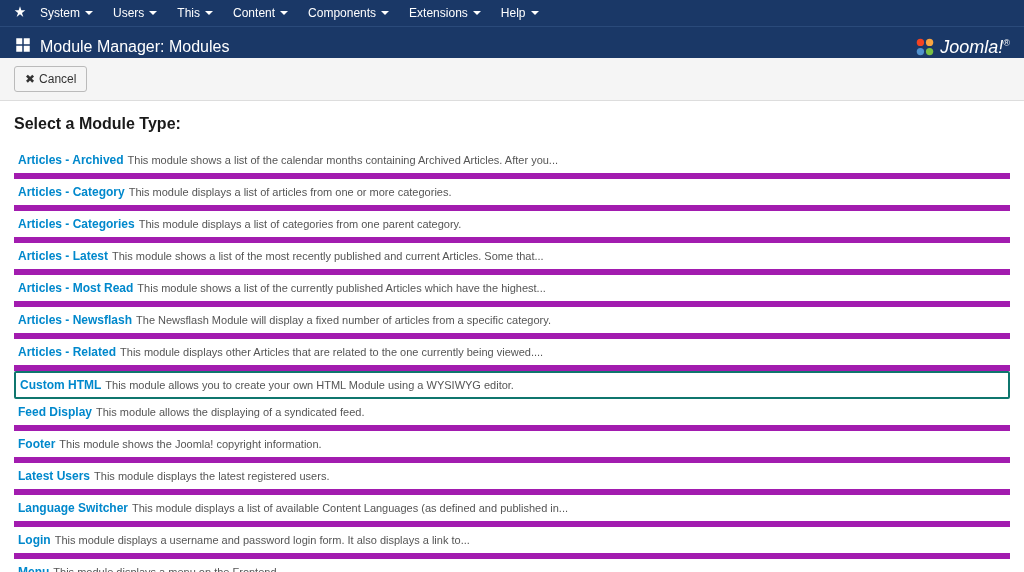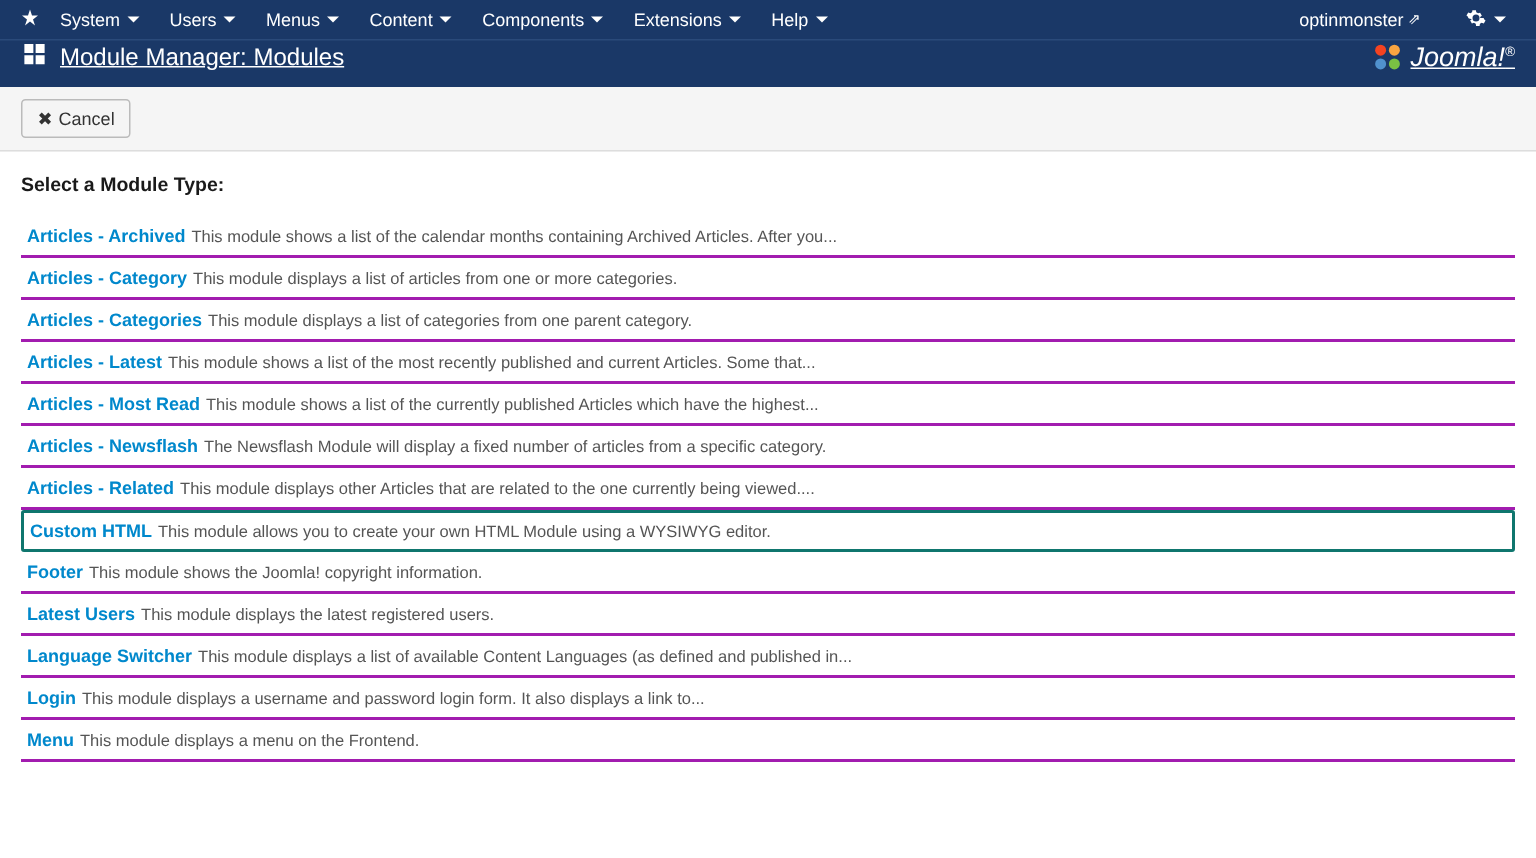--- a/index.html
+++ b/index.html
@@ -9,38 +9,38 @@
 .topbar { background: #1a3867; height: 26px; display: flex; align-items: center; padding: 12px 12px; color: #fff; justify-content: space-between; }
 .topbar-left { display: flex; align-items: center; gap: 4px; }
 .topbar-right { display: flex; align-items: center; gap: 14px; }
 .joomla-icon { width: 16px; height: 16px; display: inline-block; }
 .topbar a { color: #fff; text-decoration: none; font-size: 12px; padding: 5px 8px; display: inline-flex; align-items: center; gap: 3px; }
 .caret { display: inline-block; width: 0; height: 0; border-left: 4px solid transparent; border-right: 4px solid transparent; border-top: 4px solid #fff; margin-left: 2px; }
 .gear-icon svg { width: 14px; height: 14px; fill: #fff; }
 .ext-icon { font-size: 10px; }
 
 
-.header-row { background: #1a3867; height: 32px; display: flex; align-items: flex-start; justify-content: space-between; padding: 0 14px; color: #fff; border-top: 1px solid #2a4a7a; text-decoration: underline; }
+.header-row { background: #1a3867; height: 32px; display: flex; align-items: flex-end; justify-content: space-between; padding: 0 14px; color: #fff; border-top: 1px solid #2a4a7a; }
 .header-title { display: flex; align-items: center; gap: 8px; font-size: 16px; font-weight: normal; }
 .header-title svg { width: 18px; height: 18px; fill: #fff; }
 .joomla-logo { display: flex; align-items: center; gap: 4px; font-size: 18px; font-style: italic; }
 .joomla-logo svg { width: 22px; height: 22px; }
 .joomla-text { font-family: Arial; }
 .joomla-text sup { font-size: 9px; }
 
 
 .toolbar { background: #f5f5f5; border-bottom: 1px solid #ddd; padding: 8px 14px; }
 .btn-cancel { background: #f5f5f5; border: 1px solid #bbb; border-radius: 3px; padding: 5px 10px; font-size: 12px; color: #333; cursor: pointer; display: inline-flex; align-items: center; gap: 4px; }
 
 
 .content { padding: 14px 14px 4px; }
-h2 { font-size: 13px; font-weight: bold; margin-bottom: 14px; color: #1a1a1a; }
+h2 { font-size: 16px; font-weight: bold; margin-bottom: 14px; color: #1a1a1a; }
 
 .module-list { list-style: none; }
-.module-list li { border-bottom: 2px solid #a21caf; padding: 6px 4px; font-size: 11px; color: #555; }
+.module-list li { border-bottom: 6px solid #a21caf; padding: 6px 4px; font-size: 11px; color: #555; }
 .module-list li a { color: #0088cc; font-weight: bold; text-decoration: none; font-size: 12px; margin-right: 4px; }
 .module-list li.highlighted { border: 2px solid #0f766e; border-radius: 2px; padding: 5px 4px; }
 </style>
 </head>
 <body>
 
 <div class="topbar">
   <div class="topbar-left">
     <span class="joomla-icon">
       <svg viewBox="0 0 24 24">
@@ -49,51 +49,39 @@
     </span>
     <a href="#">
         <span>System</span>
         <span class="caret"></span>
       </a>
     <a href="#">
         <span>Users</span>
         <span class="caret"></span>
       </a>
     <a href="#">
-        <span>Menus</span>
+        <span>This</span>
         <span class="caret"></span>
       </a>
     <a href="#">
         <span>Content</span>
         <span class="caret"></span>
       </a>
     <a href="#">
         <span>Components</span>
         <span class="caret"></span>
       </a>
     <a href="#">
         <span>Extensions</span>
         <span class="caret"></span>
       </a>
     <a href="#">
         <span>Help</span>
         <span class="caret"></span>
       </a>
-  </div>
-  <div class="topbar-right">
-    <a href="#">
-        <span>optinmonster</span> 
-        <span class="ext-icon">⇗</span>
-      </a>
-    <a href="#">
-      <span class="gear-icon"><svg viewBox="0 0 24 24">
-            <path d="M12 8a4 4 0 100 8 4 4 0 000-8zm9 4a7 7 0 01-.1 1.2l2 1.6-2 3.4-2.4-.8a7 7 0 01-2 1.2l-.4 2.5h-4l-.4-2.5a7 7 0 01-2-1.2l-2.4.8-2-3.4 2-1.6A7 7 0 013 12a7 7 0 01.1-1.2l-2-1.6 2-3.4 2.4.8a7 7 0 012-1.2L7.9 3h4l.4 2.5a7 7 0 012 1.2l2.4-.8 2 3.4-2 1.6c.1.4.1.8.1 1.2z"></path>
-          </svg></span>
-      <span class="caret"></span>
-    </a>
   </div>
 </div>
 
 <div class="header-row">
   <div class="header-title">
     <span><svg viewBox="0 0 24 24">
           <path d="M3 3h8v8H3V3zm10 0h8v8h-8V3zM3 13h8v8H3v-8zm10 0h8v8h-8v-8z"></path>
         </svg></span>
     <span>Module Manager: Modules</span>
   </div>
@@ -119,19 +107,20 @@
   <h2>Select a Module Type:</h2>
   <ul class="module-list" id="module-list">
       <li><a href="#">Articles - Archived</a><span>This module shows a list of the calendar months containing Archived Articles. After you...</span></li>
       <li><a href="#">Articles - Category</a><span>This module displays a list of articles from one or more categories.</span></li>
       <li><a href="#">Articles - Categories</a><span>This module displays a list of categories from one parent category.</span></li>
       <li><a href="#">Articles - Latest</a><span>This module shows a list of the most recently published and current Articles. Some that...</span></li>
       <li><a href="#">Articles - Most Read</a><span>This module shows a list of the currently published Articles which have the highest...</span></li>
       <li><a href="#">Articles - Newsflash</a><span>The Newsflash Module will display a fixed number of articles from a specific category.</span></li>
       <li><a href="#">Articles - Related</a><span>This module displays other Articles that are related to the one currently being viewed....</span></li>
       <li class="highlighted"><a href="#">Custom HTML</a><span>This module allows you to create your own HTML Module using a WYSIWYG editor.</span></li>
+      <li><a href="#">Feed Display</a><span>This module allows the displaying of a syndicated feed.</span></li>
       <li><a href="#">Footer</a><span>This module shows the Joomla! copyright information.</span></li>
       <li><a href="#">Latest Users</a><span>This module displays the latest registered users.</span></li>
       <li><a href="#">Language Switcher</a><span>This module displays a list of available Content Languages (as defined and published in...</span></li>
       <li><a href="#">Login</a><span>This module displays a username and password login form. It also displays a link to...</span></li>
       <li><a href="#">Menu</a><span>This module displays a menu on the Frontend.</span></li>
     </ul>
 </div>
 
 </body></html>

